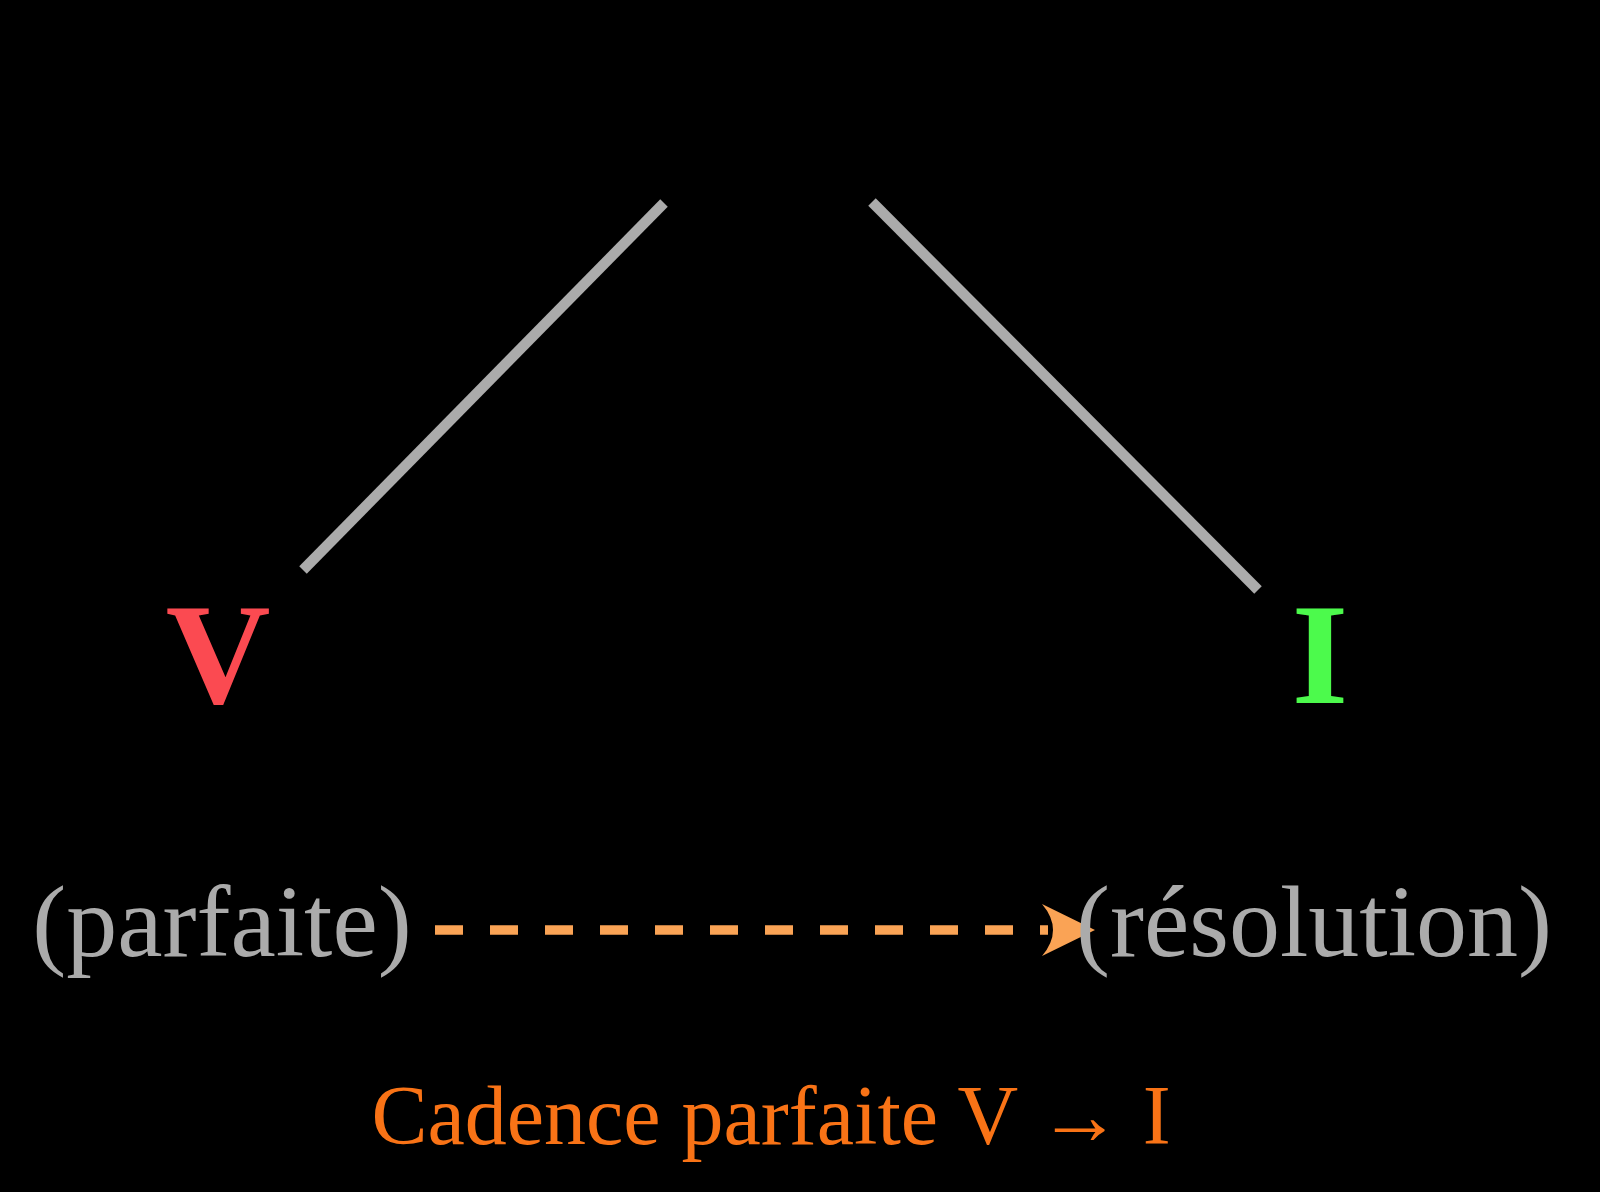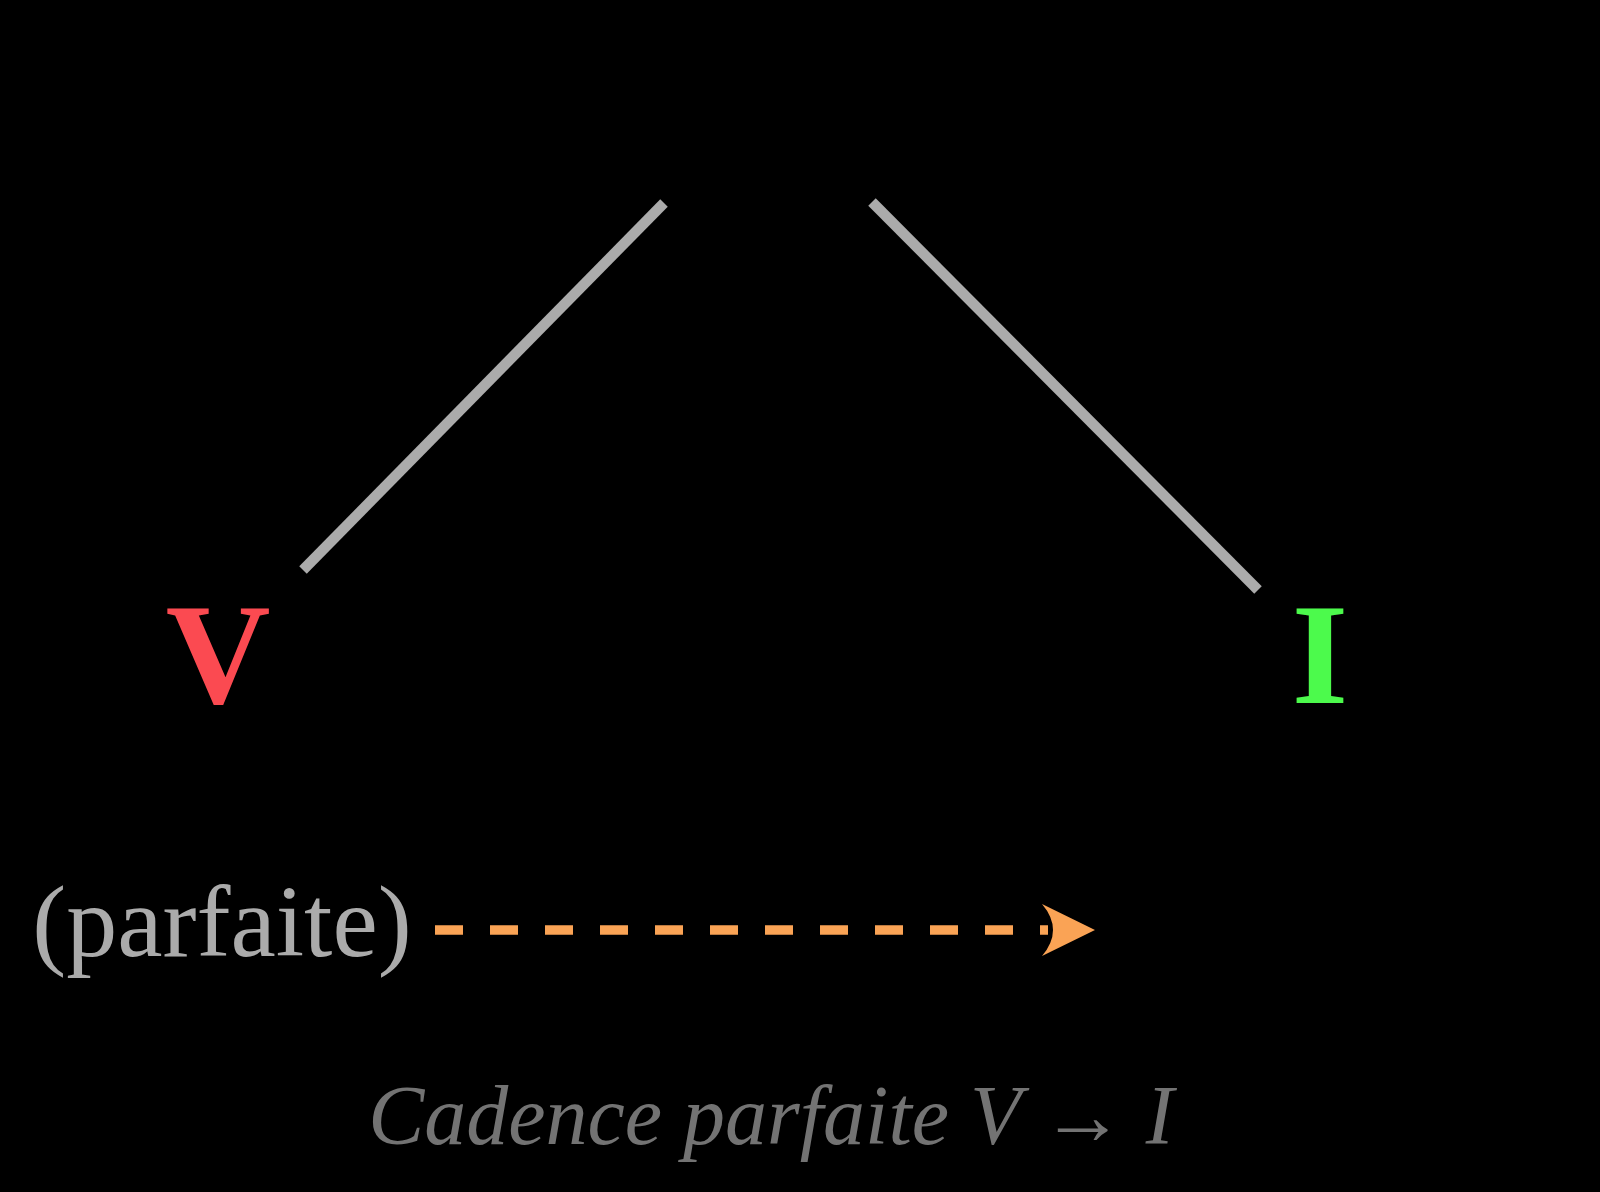--- a/index.html
+++ b/index.html
@@ -42,23 +42,22 @@
   }
   .annotation-tension { left: 222px; top: 922px; }
   .annotation-resolution { left: 1314px; top: 922px; }
   .caption {
     position: absolute;
     left: 771px;
     top: 1116px;
     transform: translate(-50%, -50%);
     font-size: 84px;
     line-height: 1;
-    color: #737373;
+    color: #f97316;
     white-space: nowrap;
-    font-style: italic;
   }
 </style>
 </head>
 <body>
 
 <div class="stage">
 
   <svg class="layer-svg" viewBox="0 0 1600 1192">
 
     <line x1="303" y1="570" x2="664" y2="203" stroke="#ababab" stroke-width="10.5"></line>
@@ -69,16 +68,17 @@
 
     <path d="M 1095 930 L 1042 904 Q 1064 930 1042 956 Z" fill="#faa355"></path>
   </svg>
 
   <div class="chord-label chord-v">V</div>
 
   <div class="chord-label chord-i">I</div>
 
   <div class="annotation annotation-tension">(parfaite)</div>
 
+  <div class="annotation annotation-resolution">(résolution)</div>
 
   <div class="caption">Cadence parfaite V → I</div>
 
 </div>
 
 </body></html>

